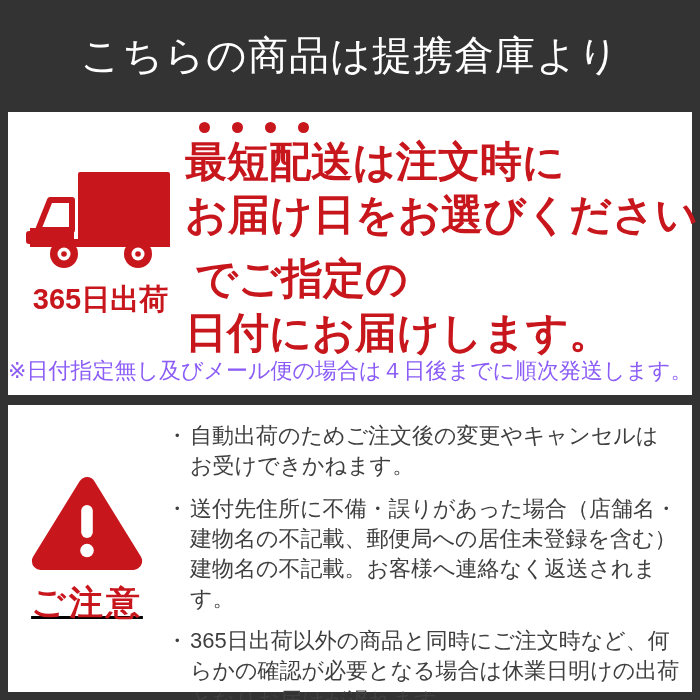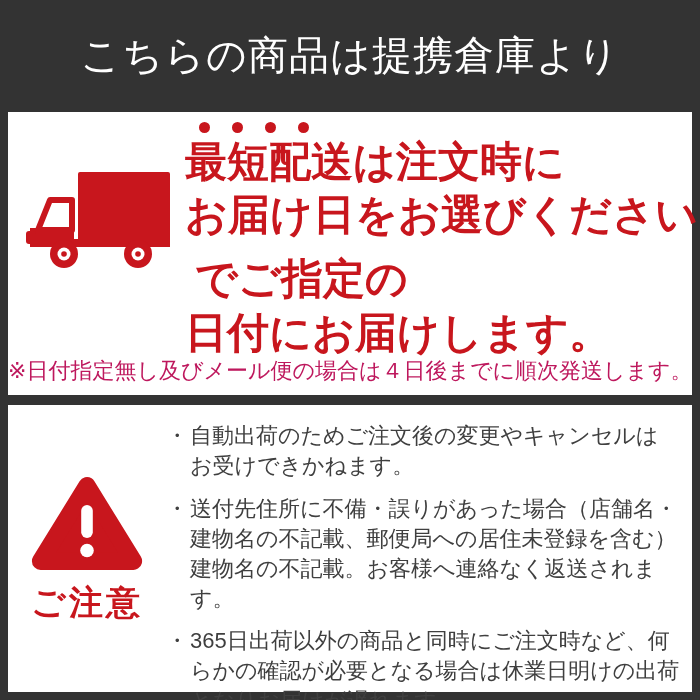--- a/index.html
+++ b/index.html
@@ -34,26 +34,26 @@
   .dot{width:11px;height:11px;border-radius:50%;background:#c8161d;}
   .ship-line{font-size:42px;font-weight:bold;line-height:1.26;white-space:nowrap;}
   .line3{margin-top:9px;display:flex;align-items:center;white-space:nowrap;}
   .highlight{
     background:#c8161d;color:#ffffff;font-size:42px;font-weight:bold;
     padding:4px 12px 7px 12px;display:inline-block;
   }
   .hl-suffix{font-size:42px;font-weight:bold;margin-left:10px;}
   .ship-note{
     position:absolute;bottom:9px;left:0;width:556px;
-    color:#be185d;font-size:22px;white-space:nowrap;
+    color:#8b5cf6;font-size:22px;white-space:nowrap;
   }
   
   .caution-side{
     width:158px;flex:0 0 158px;display:flex;flex-direction:column;
-    align-items:center;justify-content:center;padding-top:0;
+    align-items:center;justify-content:center;padding-top:0;text-decoration:underline;
   }
   .caution-side svg{width:116px;height:102px;display:block;}
   .caution-label{
     color:#c8161d;font-weight:bold;font-size:34px;letter-spacing:3px;
     margin-top:6px;white-space:nowrap;
   }
   .caution-list{
     list-style:none;margin:0;padding:16px 12px 0 0;flex:1;
   }
   .caution-list li{
@@ -80,20 +80,21 @@
         <rect x="0" y="63" width="10" height="13" rx="3" fill="#c8161d"></rect>
         <rect x="4" y="71" width="140" height="8" fill="#c8161d"></rect>
         <circle cx="38" cy="86" r="14" fill="#c8161d"></circle>
         <circle cx="38" cy="86" r="6.5" fill="#ffffff"></circle>
         <circle cx="38" cy="86" r="2.8" fill="#c8161d"></circle>
         <circle cx="112" cy="86" r="14" fill="#c8161d"></circle>
         <circle cx="112" cy="86" r="6.5" fill="#ffffff"></circle>
         <circle cx="112" cy="86" r="2.8" fill="#c8161d"></circle>
       </svg>
     </span>
+    <div class="truck-label">365日出荷</div>
   </div>
 
   <div class="ship-text">
     <div class="dots-row">
       <span class="dot"></span>
       <span class="dot"></span>
       <span class="dot"></span>
       <span class="dot"></span>
     </div>
     <div class="ship-line">最短配送は注文時に</div>

